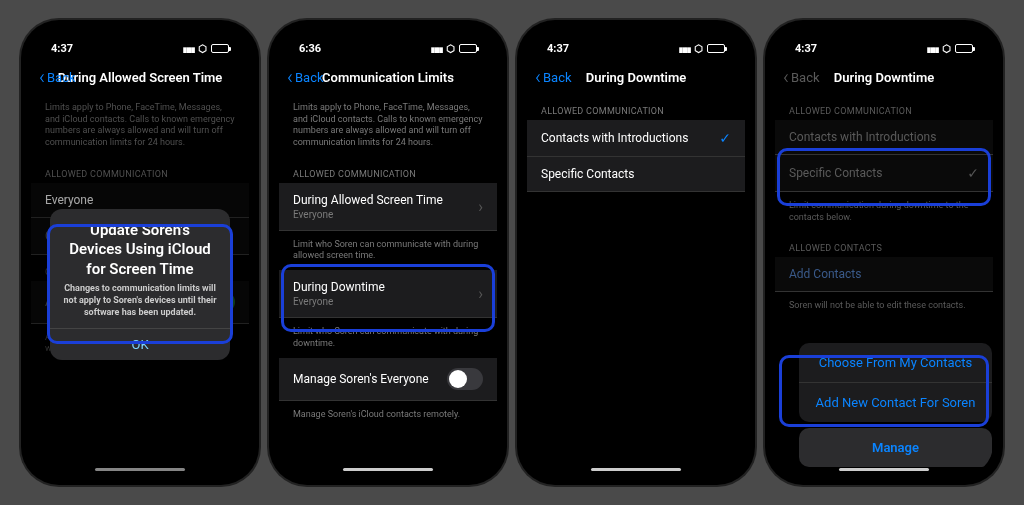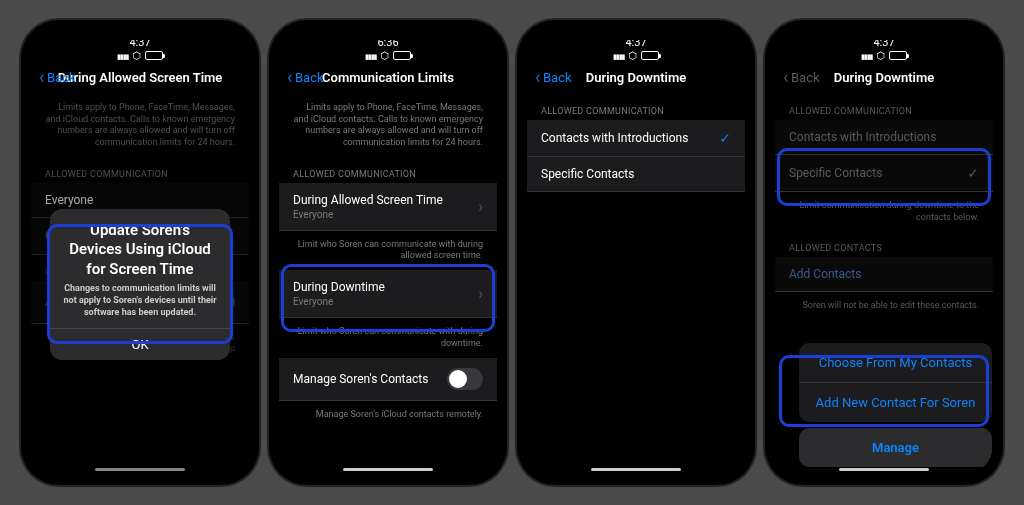--- a/index.html
+++ b/index.html
@@ -42,22 +42,21 @@
     z-index: 100;
   }
   .status-bar {
     display: flex;
     justify-content: space-between;
     align-items: center;
     padding: 6px 20px 0;
     height: 30px;
     color: #fff;
     font-size: 11px;
-    font-weight: 400;
-    flex-direction: column;
+    font-weight: 700;
   }
   .status-right { display: flex; gap: 4px; align-items: center; }
   .signal-icon, .wifi-icon, .battery-icon { display: inline-block; }
   .signal-icon::before { content: "▮▮▮▮"; font-size: 7px; letter-spacing: -1px; }
   .wifi-icon::before { content: "⬡"; font-size: 10px; }
   .battery-icon {
     width: 18px; height: 9px; border: 1px solid #fff; border-radius: 2px;
     position: relative;
   }
   .battery-icon::after {
@@ -94,21 +93,20 @@
     padding: 0;
     overflow: hidden;
     height: calc(100% - 64px);
     position: relative;
   }
   .help-text {
     color: #7a7a7a;
     font-size: 9px;
     padding: 8px 14px;
     line-height: 1.3;
-    text-align: right;
   }
   .section-header {
     color: #7a7a7a;
     font-size: 9px;
     text-transform: uppercase;
     padding: 12px 14px 4px;
     letter-spacing: 0.3px;
   }
   .row {
     background: #1c1c1e;
@@ -166,21 +164,21 @@
     width: 180px;
     color: #fff;
     text-align: center;
     overflow: hidden;
   }
   .alert-title { font-size: 15px; font-weight: 600; padding: 12px 12px 4px; line-height: 1.3; }
   .alert-msg { font-size: 9px; color: #ccc; padding: 0 12px 10px; line-height: 1.3; font-weight: bold; }
   .alert-btn {
     border-top: 0.5px solid #444;
     padding: 8px;
-    color: #ffffff;
+    color: #7dd3fc;
     font-size: 13px;
   }
   .sheet {
     position: absolute;
     bottom: 8px; left: 8px; right: 1px;
     z-index: 45;
     padding-left: 16px;
   }
   .sheet-group {
     background: #1c1c1e;
@@ -294,21 +292,21 @@
       <div class="help-text">Limit who Soren can communicate with during allowed screen time.</div>
       <div class="row">
         <div class="row-main">
           <span>During Downtime</span>
           <span class="sub">Everyone</span>
         </div>
         <span class="chev-right">›</span>
       </div>
       <div class="help-text">Limit who Soren can communicate with during downtime.</div>
       <div class="row">
-        <span>Manage Soren's Contacts</span>
+        <span>Manage Soren's Everyone</span>
         <span class="toggle off">
             <span class="toggle-knob"></span>
           </span>
       </div>
       <div class="help-text">Manage Soren's iCloud contacts remotely.</div>
       <div class="highlight" style="top:170px;left:2px;width:214px;height:68px"></div>
       <div class="home-ind"></div>
     </div>
   </div>
 </div>

